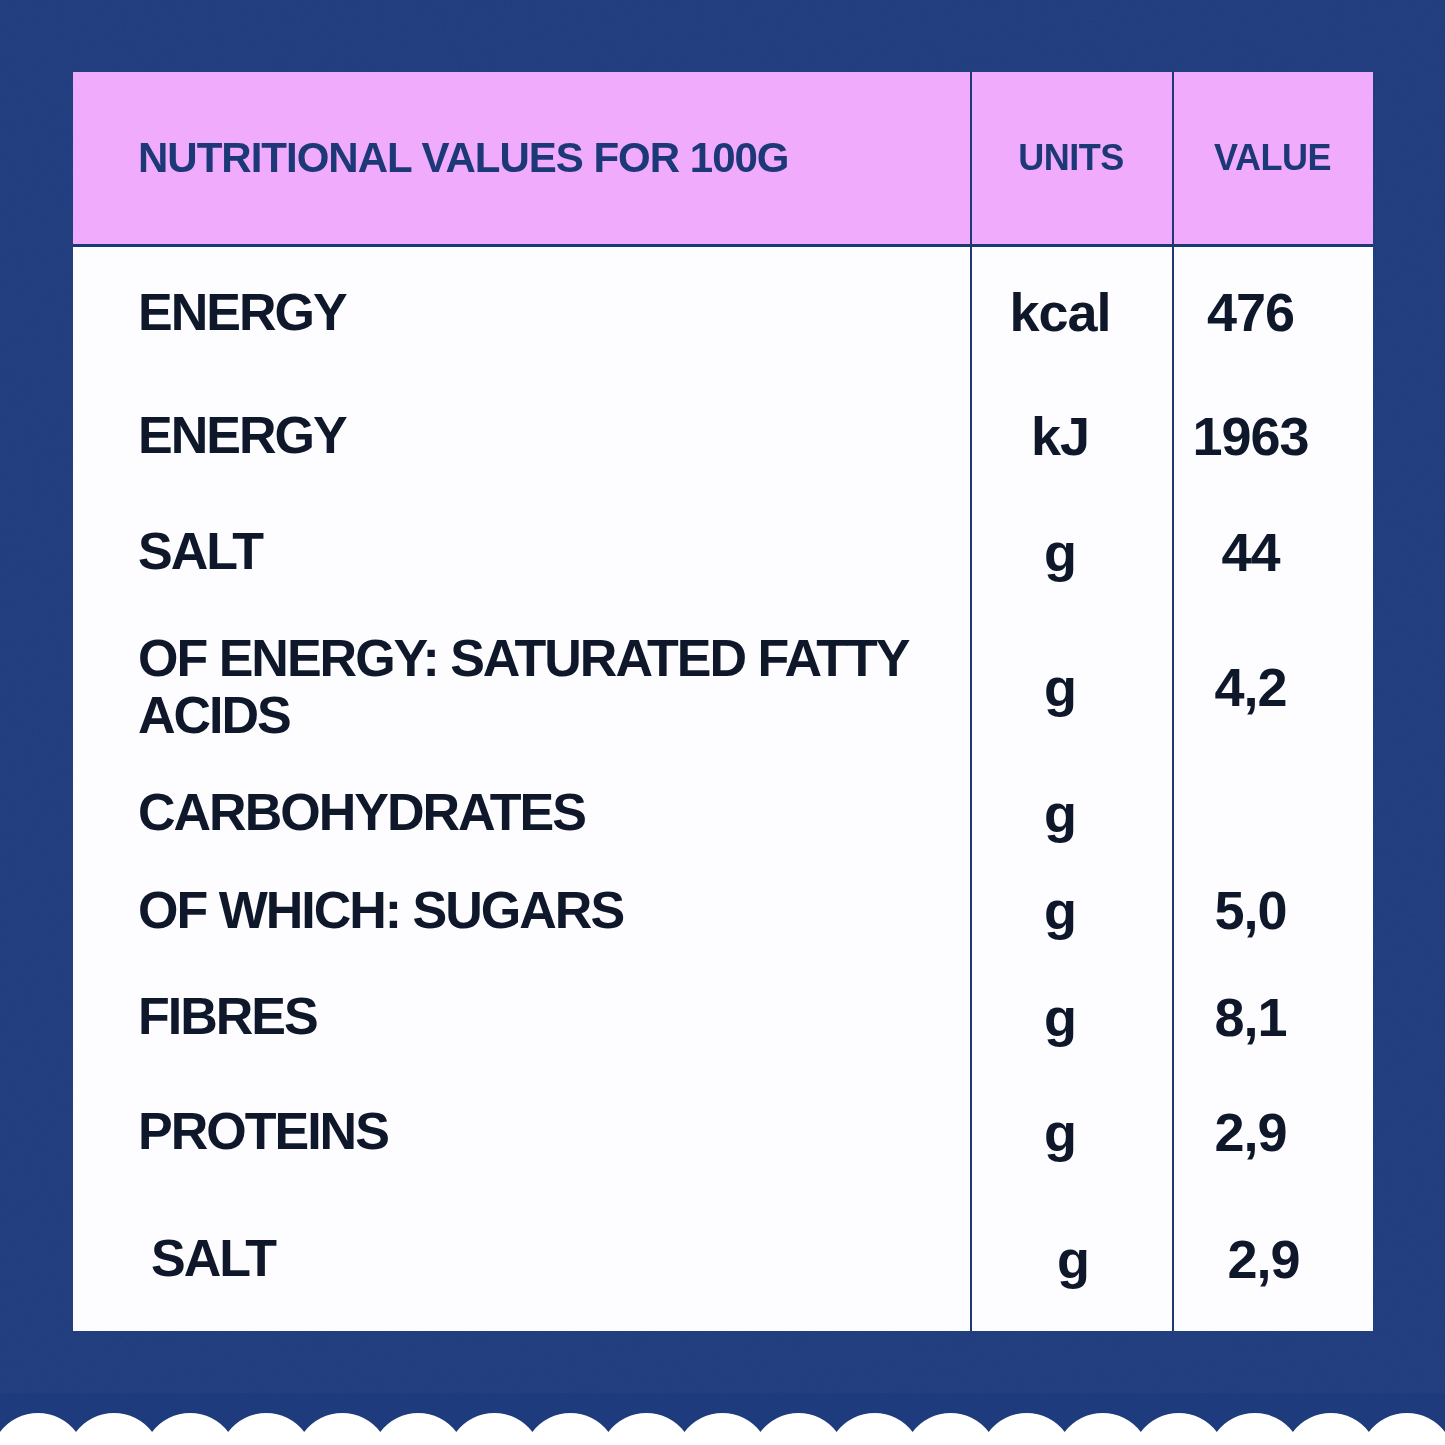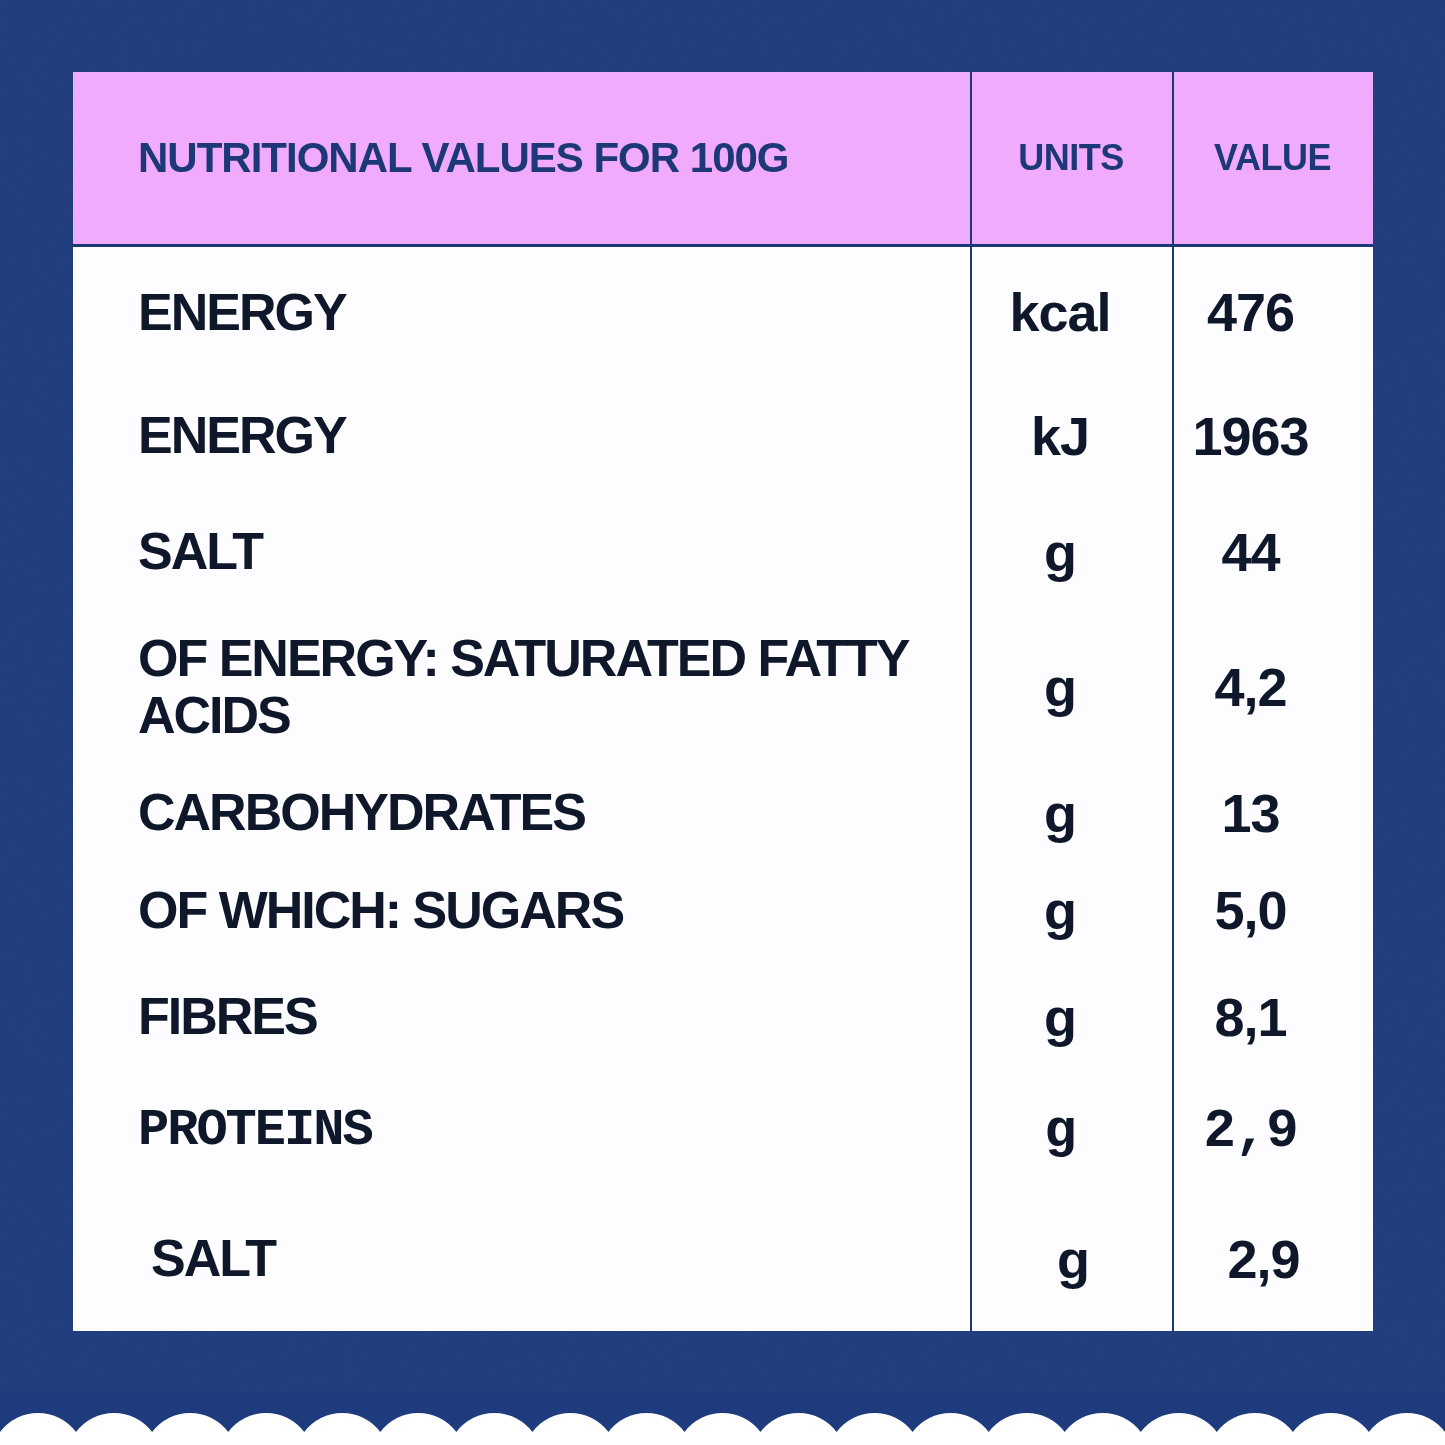--- a/index.html
+++ b/index.html
@@ -63,21 +63,21 @@
   }
   .tbody { display: flex; flex-direction: column; color: #0f172a; }
   .row { display: flex; }
   .row-1 { height: 130px; }
   .row-2 { height: 117px; }
   .row-3 { height: 115px; }
   .row-4 { height: 155px; }
   .row-5 { height: 97px; }
   .row-6 { height: 98px; }
   .row-7 { height: 115px; }
-  .row-8 { height: 115px; font-family: Liberation Mono, monospace; }
+  .row-8 { height: 115px; }
   .row-9 { height: 139px; padding-left: 13px; }
   .cell-label {
     width: 897px;
     display: flex;
     align-items: center;
     padding-left: 65px;
     box-sizing: border-box;
     font-size: 52px;
     font-weight: bold;
     letter-spacing: -2px;
@@ -182,21 +182,20 @@
           </div>
         <div class="cell-unit cell-center">g</div>
         <div class="cell-value cell-center">4,2</div>
       </div>
 
       <div class="row row-5">
         <div class="cell-label">
             <span>CARBOHYDRATES</span>
           </div>
         <div class="cell-unit cell-center">g</div>
-        <div class="cell-value cell-center">13</div>
       </div>
 
       <div class="row row-6">
         <div class="cell-label">
             <span>OF WHICH: SUGARS</span>
           </div>
         <div class="cell-unit cell-center">g</div>
         <div class="cell-value cell-center">5,0</div>
       </div>
 

